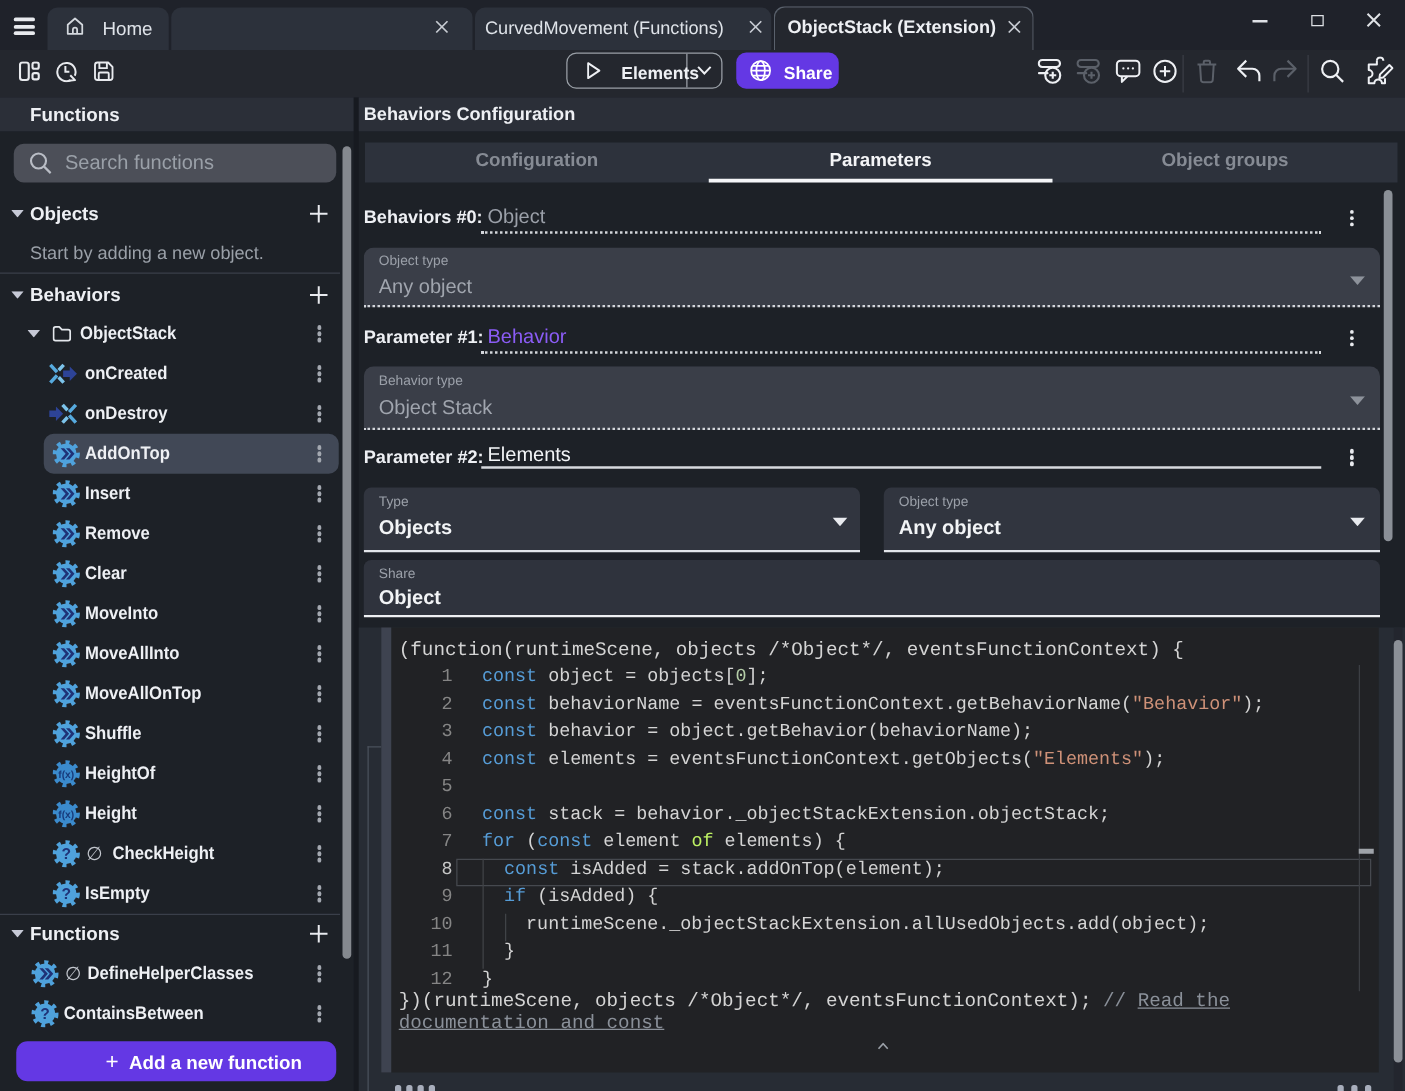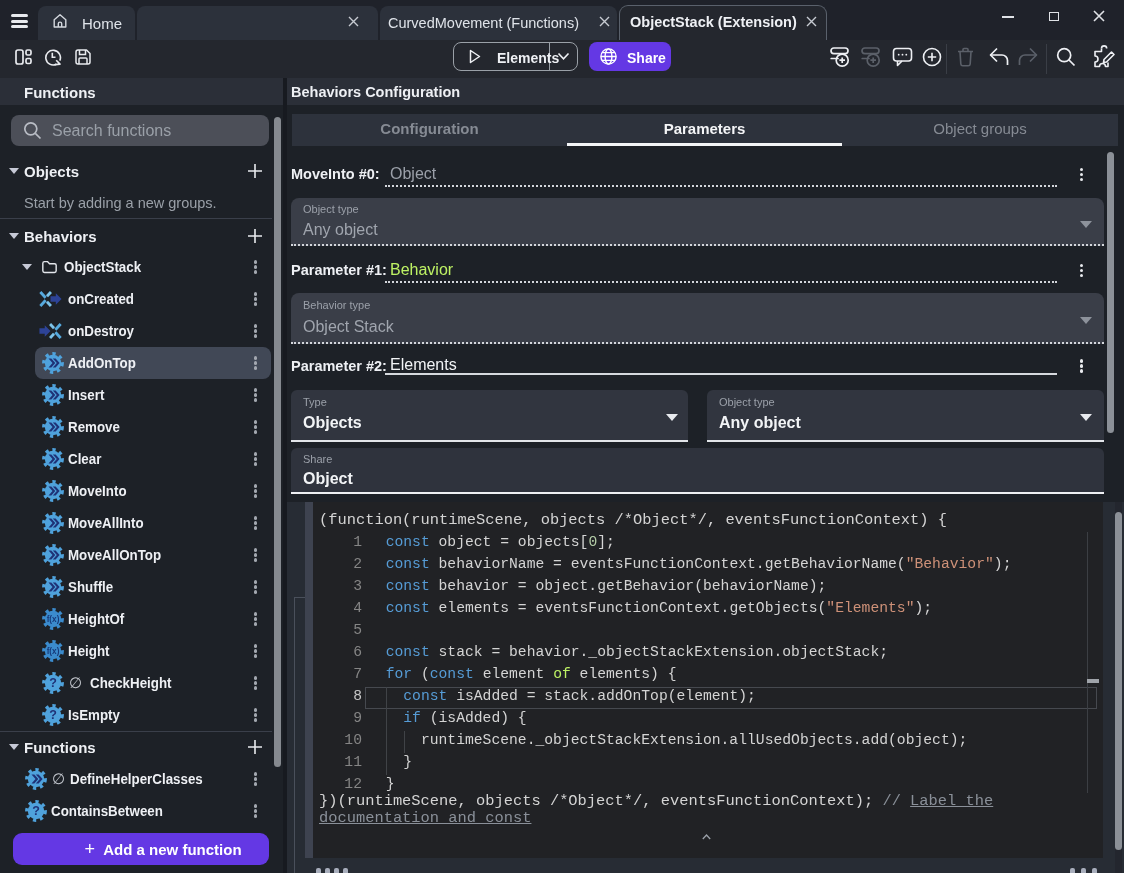--- a/index.html
+++ b/index.html
@@ -128,21 +128,21 @@
   </svg>
 <div class="abs" style="left:52px;top:122px;font-size:16px;color:#9aa0a8;">Search functions</div>
 <div class="abs" style="left:35px;top:347px;width:236px;height:32px;background:#414856;border-radius:8px;"></div>
 <svg class="abs" style="left:9px;top:168px;" width="10" height="6" viewBox="0 0 10 6" fill="#c6c9d6">
     <path d="M0 0 L10 0 L5 6 Z"></path>
   </svg>
 <div class="abs" style="left:24px;top:163px;font-size:15px;font-weight:bold;color:#eef0f4;">Objects</div>
 <svg class="abs" style="left:247px;top:163px;" width="16" height="16" viewBox="0 0 16 16" stroke="#e8eaee" stroke-width="1.6" fill="none">
     <path d="M8 1 L8 15 M1 8 L15 8"></path>
   </svg>
-<div class="abs" style="left:24px;top:195px;font-size:14.5px;color:#9aa0a8;">Start by adding a new groups.</div>
+<div class="abs" style="left:24px;top:195px;font-size:14.5px;color:#9aa0a8;">Start by adding a new object.</div>
 <div class="abs" style="left:0;top:218px;width:272px;height:1px;background:#3a3f4a;"></div>
 <svg class="abs" style="left:9px;top:233px;" width="10" height="6" viewBox="0 0 10 6" fill="#c6c9d6">
     <path d="M0 0 L10 0 L5 6 Z"></path>
   </svg>
 <div class="abs" style="left:24px;top:228px;font-size:15px;font-weight:bold;color:#eef0f4;">Behaviors</div>
 <svg class="abs" style="left:247px;top:228px;" width="16" height="16" viewBox="0 0 16 16" stroke="#e8eaee" stroke-width="1.6" fill="none">
     <path d="M8 1 L8 15 M1 8 L15 8"></path>
   </svg>
 <svg class="abs" style="left:22px;top:264px;" width="10" height="6" viewBox="0 0 10 6" fill="#c6c9d6">
     <path d="M0 0 L10 0 L5 6 Z"></path>
@@ -314,36 +314,36 @@
 <div class="abs" style="left:253.75px;top:814.25px;width:3.5px;height:3.5px;border-radius:50%;background:#a3a8b0;"></div>
 <div class="abs" style="left:274px;top:117px;width:7px;height:650px;background:#85898f;border-radius:4px;"></div>
 <div class="abs" style="left:13px;top:833px;width:256px;height:32px;background:#6438e4;border-radius:9px;"></div>
 <div class="abs" style="left:13px;top:833px;width:300px;height:32px;line-height:32px;text-align:center;font-size:15px;font-weight:bold;color:#fff;"><span style="font-size:18px;font-weight:400;">+</span>&nbsp;&nbsp;Add a new function</div>
 <div class="abs" style="left:283px;top:78px;width:4px;height:795px;background:#171a20;"></div>
 <div class="abs" style="left:287px;top:78px;width:837px;height:27px;background:#2b2f38;"></div>
 <div class="abs" style="left:291px;top:84px;font-size:14.5px;font-weight:bold;color:#eef0f4;">Behaviors Configuration</div>
 <div class="abs" style="left:292px;top:114px;width:826px;height:32px;background:#2d323c;"></div>
 <div class="abs" style="left:292px;top:114px;width:275px;height:29px;line-height:29px;text-align:center;font-size:15px;font-weight:bold;color:#868b94;">Configuration</div>
 <div class="abs" style="left:567px;top:114px;width:275px;height:29px;line-height:29px;text-align:center;font-size:15px;font-weight:bold;color:#f4f5f7;">Parameters</div>
-<div class="abs" style="left:842px;top:114px;width:276px;height:29px;line-height:29px;text-align:center;font-size:15px;font-weight:normal;color:#868b94;">Object groups</div>
+<div class="abs" style="left:842px;top:114px;width:276px;height:29px;line-height:29px;text-align:center;font-size:15px;font-weight:bold;color:#868b94;">Object groups</div>
 <div class="abs" style="left:567px;top:143px;width:275px;height:3px;background:#f4f5f7;"></div>
-<div class="abs" style="left:291px;top:166px;font-size:14.5px;font-weight:bold;color:#eef0f4;">MoveInto #0:</div>
+<div class="abs" style="left:291px;top:166px;font-size:14.5px;font-weight:bold;color:#eef0f4;">Behaviors #0:</div>
 <div class="abs" style="left:390px;top:165px;font-size:16px;color:#9ba0a9;">Object</div>
 <div class="abs" style="left:385px;top:185px;width:672px;height:0;border-top:2px dotted #d3d6db;"></div>
 <div class="abs" style="left:1079.75px;top:167.75px;width:3.5px;height:3.5px;border-radius:50%;background:#e8eaee;"></div>
 <div class="abs" style="left:1079.75px;top:172.75px;width:3.5px;height:3.5px;border-radius:50%;background:#e8eaee;"></div>
 <div class="abs" style="left:1079.75px;top:177.75px;width:3.5px;height:3.5px;border-radius:50%;background:#e8eaee;"></div>
 <div class="abs" style="left:291px;top:198px;width:813px;height:48px;background:#3a3e48;border-radius:8px 8px 0 0;border-bottom:2px dotted #d3d6db;"></div>
 <div class="abs" style="left:303px;top:203px;font-size:11px;color:#9ba0a9;">Object type</div>
 <div class="abs" style="left:303px;top:221px;font-size:16px;color:#a0a5ae;">Any object</div>
 <svg class="abs" style="left:1080px;top:221px;" width="12" height="7" viewBox="0 0 12 7" fill="#8d929b">
     <path d="M0 0 L12 0 L6 7 Z"></path>
   </svg>
 <div class="abs" style="left:291px;top:262px;font-size:14.5px;font-weight:bold;color:#eef0f4;">Parameter #1:</div>
-<div class="abs" style="left:390px;top:261px;font-size:16px;color:#bef264;">Behavior</div>
+<div class="abs" style="left:390px;top:261px;font-size:16px;color:#8b5cf6;">Behavior</div>
 <div class="abs" style="left:385px;top:281px;width:672px;height:0;border-top:2px dotted #d3d6db;"></div>
 <div class="abs" style="left:1079.75px;top:263.75px;width:3.5px;height:3.5px;border-radius:50%;background:#e8eaee;"></div>
 <div class="abs" style="left:1079.75px;top:268.75px;width:3.5px;height:3.5px;border-radius:50%;background:#e8eaee;"></div>
 <div class="abs" style="left:1079.75px;top:273.75px;width:3.5px;height:3.5px;border-radius:50%;background:#e8eaee;"></div>
 <div class="abs" style="left:291px;top:293px;width:813px;height:51px;background:#3a3e48;border-radius:8px 8px 0 0;border-bottom:2px dotted #d3d6db;"></div>
 <div class="abs" style="left:303px;top:299px;font-size:11px;color:#9ba0a9;">Behavior type</div>
 <div class="abs" style="left:303px;top:318px;font-size:16px;color:#a0a5ae;">Object Stack</div>
 <svg class="abs" style="left:1080px;top:317px;" width="12" height="7" viewBox="0 0 12 7" fill="#8d929b">
     <path d="M0 0 L12 0 L6 7 Z"></path>
   </svg>
@@ -396,21 +396,21 @@
   <span style="color:#569cd6;">const</span> behavior = object.getBehavior(behaviorName);
   <span style="color:#569cd6;">const</span> elements = eventsFunctionContext.getObjects(<span style="color:#ce9178;">"Elements"</span>);
 
   <span style="color:#569cd6;">const</span> stack = behavior._objectStackExtension.objectStack;
   <span style="color:#569cd6;">for</span> (<span style="color:#569cd6;">const</span> element <span style="color:#bef264;">of</span> elements) {
     <span style="color:#569cd6;">const</span> isAdded = stack.addOnTop(element);
     <span style="color:#569cd6;">if</span> (isAdded) {
       runtimeScene._objectStackExtension.allUsedObjects.add(object);
     }
   }</div>
-<div class="abs mono" style="left:319px;top:793px;font-size:15.4px;line-height:16.5px;color:#d4d4d4;">})(runtimeScene, objects /*Object*/, eventsFunctionContext); <span style="color:#8a9099;">// <span style="text-decoration:underline;">Label the</span></span><br><span style="color:#8a9099;text-decoration:underline;">documentation and const</span></div>
+<div class="abs mono" style="left:319px;top:793px;font-size:15.4px;line-height:16.5px;color:#d4d4d4;">})(runtimeScene, objects /*Object*/, eventsFunctionContext); <span style="color:#8a9099;">// <span style="text-decoration:underline;">Read the</span></span><br><span style="color:#8a9099;text-decoration:underline;">documentation and const</span></div>
 <svg class="abs" style="left:702px;top:834px;" width="9" height="6" viewBox="0 0 9 6" fill="none" stroke="#9aa0a8" stroke-width="1.3">
     <path d="M0.8 5 L4.5 1 L8.2 5"></path>
   </svg>
 <div class="abs" style="left:316px;top:868px;width:4.5px;height:5px;background:#a8aebc;border-radius:2px 2px 0 0;"></div>
 <div class="abs" style="left:325px;top:868px;width:4.5px;height:5px;background:#a8aebc;border-radius:2px 2px 0 0;"></div>
 <div class="abs" style="left:334px;top:868px;width:4.5px;height:5px;background:#a8aebc;border-radius:2px 2px 0 0;"></div>
 <div class="abs" style="left:343px;top:868px;width:4.5px;height:5px;background:#a8aebc;border-radius:2px 2px 0 0;"></div>
 <div class="abs" style="left:1070px;top:868px;width:5px;height:5px;background:#a8aebc;border-radius:2px 2px 0 0;"></div>
 <div class="abs" style="left:1081px;top:868px;width:5px;height:5px;background:#a8aebc;border-radius:2px 2px 0 0;"></div>
 <div class="abs" style="left:1092px;top:868px;width:5px;height:5px;background:#a8aebc;border-radius:2px 2px 0 0;"></div>

